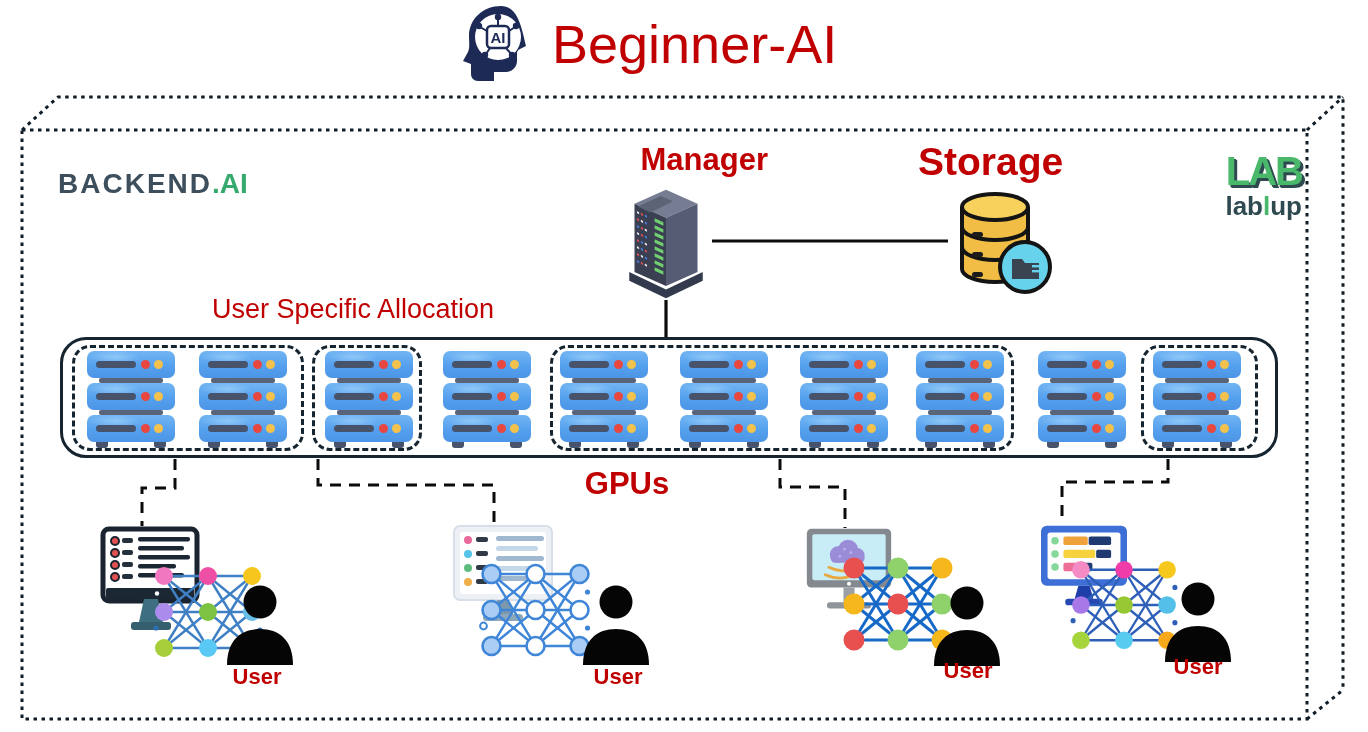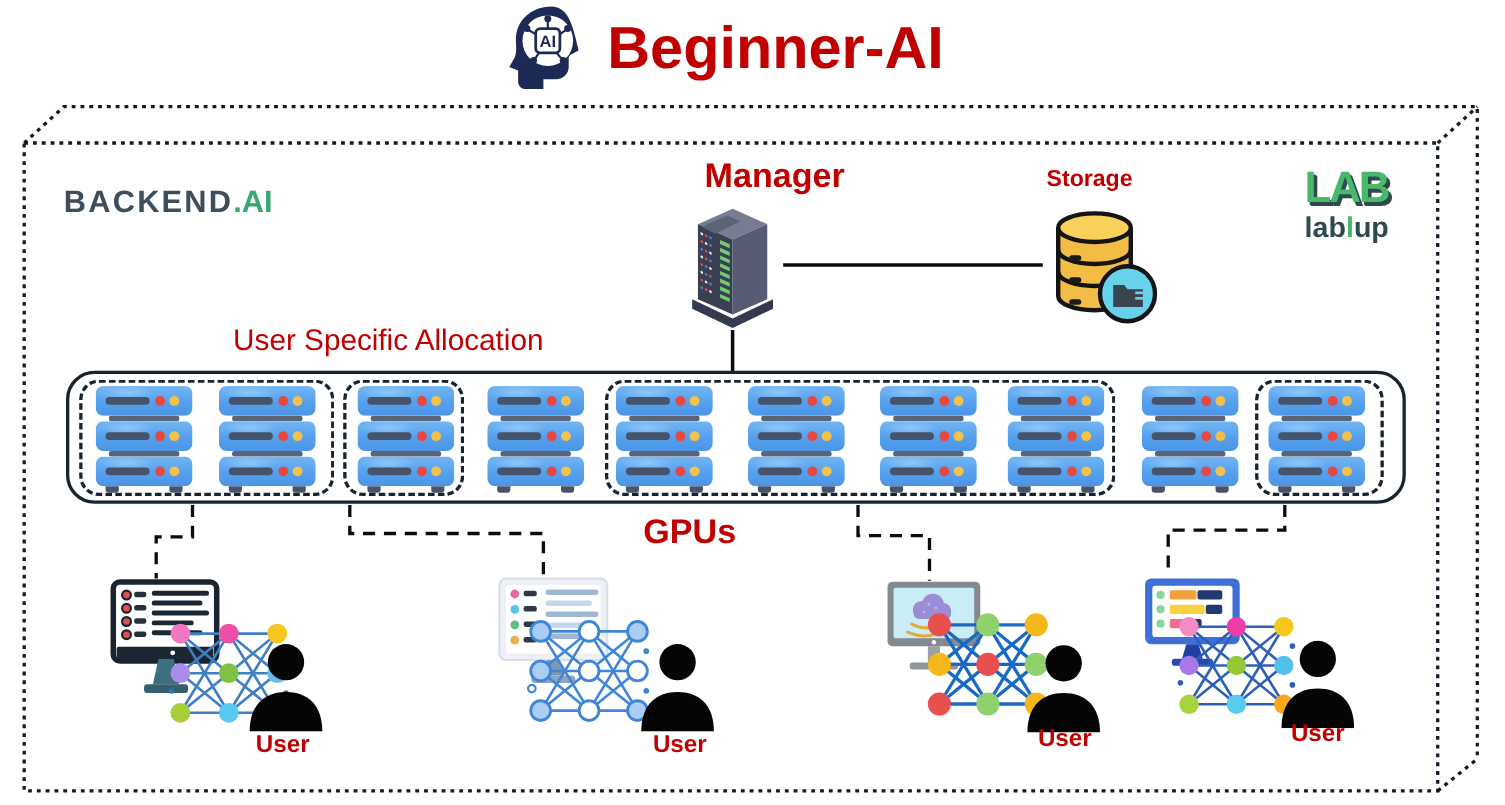--- a/index.html
+++ b/index.html
@@ -8,38 +8,38 @@
     --blue:#55A4F0;
   }
   *{box-sizing:border-box;margin:0;padding:0;}
   html,body{width:1368px;height:732px;background:#fff;overflow:hidden;
     font-family:"Liberation Sans",sans-serif;}
   #stage{position:relative;width:1368px;height:581px;background:#fff;}
 
   
   .hdr-icon{position:absolute;left:460px;top:4px;width:74px;height:80px;}
   .hdr-title{position:absolute;left:552px;top:0;height:88px;line-height:88px;
-    font-size:54px;font-weight:bold;color:var(--red);letter-spacing:0px;}
+    font-size:54px;font-weight:normal;color:var(--red);letter-spacing:0px;}
 
   
   #lines{position:absolute;left:0;top:0;width:1368px;height:732px;}
 
   
   .backend-logo{position:absolute;left:58px;top:168px;font-size:28px;font-weight:bold;
     letter-spacing:2px;color:#3D4E5C;white-space:nowrap;}
   .backend-logo .grn{color:#36A96E;letter-spacing:0;}
-  .lablup{position:absolute;left:1186px;top:148px;width:116px;text-align:left;}
+  .lablup{position:absolute;left:1186px;top:148px;width:116px;text-align:right;}
   .lablup-mark{font-size:40px;font-weight:bold;letter-spacing:-2px;color:#49B86A;
     text-shadow:2px 2px 0 #2E4A50,3px 3px 0 #2E4A50;line-height:46px;}
   .lablup-word{font-size:26px;font-weight:bold;color:#2E4A50;line-height:24px;}
   .lablup-word .grn{color:#49B86A;}
 
   .lbl{position:absolute;color:var(--red);font-weight:bold;text-align:center;}
   .lbl-manager{left:578px;top:142px;width:190px;font-size:31px;text-align:right;}
-  .lbl-storage{left:918px;top:151px;width:145px;font-size:21px;}
+  .lbl-storage{left:918px;top:140px;width:145px;font-size:39px;}
   .lbl-alloc{left:188px;top:294px;width:330px;font-size:27px;font-weight:normal;}
   .lbl-gpus{left:552px;top:466px;width:150px;font-size:31px;}
   .lbl-user{width:120px;font-size:22px;}
 
   .icon-abs{position:absolute;}
 
   
   .gpu-box{position:absolute;left:60px;top:337px;width:1218px;height:121px;
     border:3.5px solid var(--ink);border-radius:26px;}
   .ggrp{position:absolute;top:5px;height:106px;border:3.5px dashed var(--ink);

